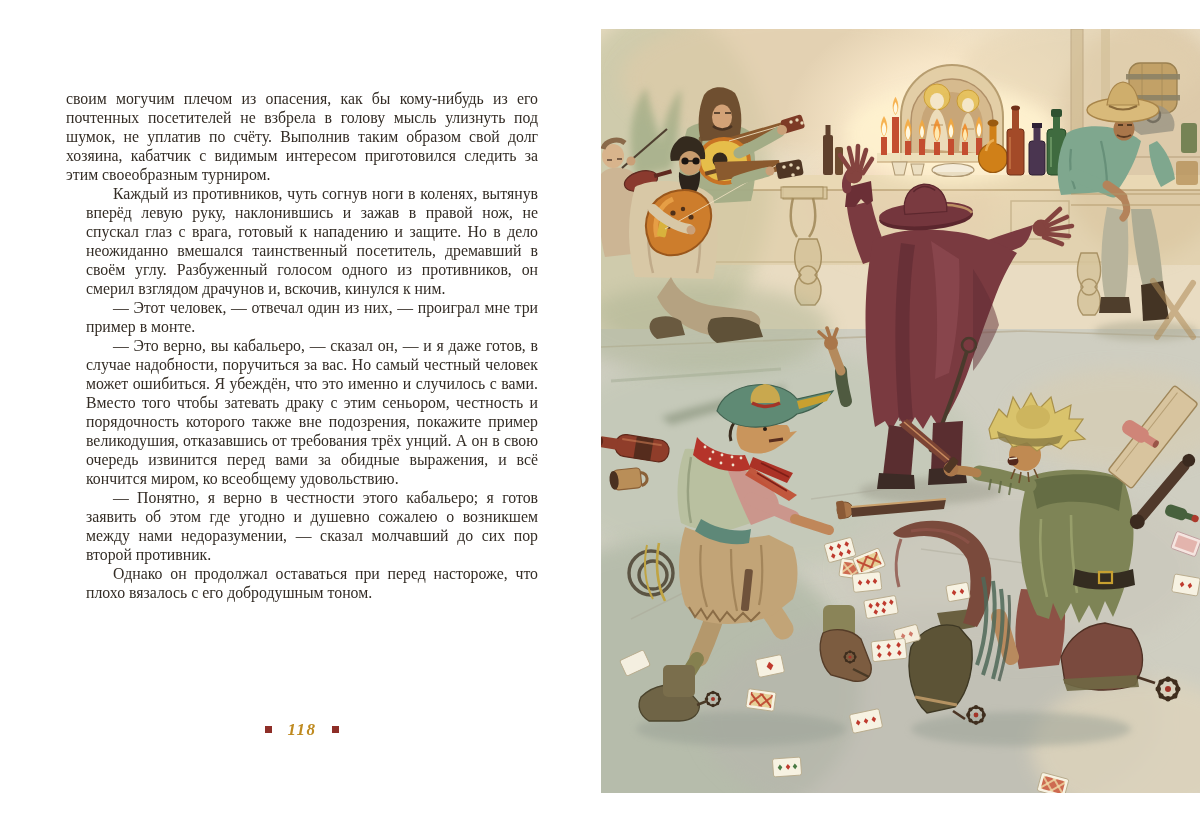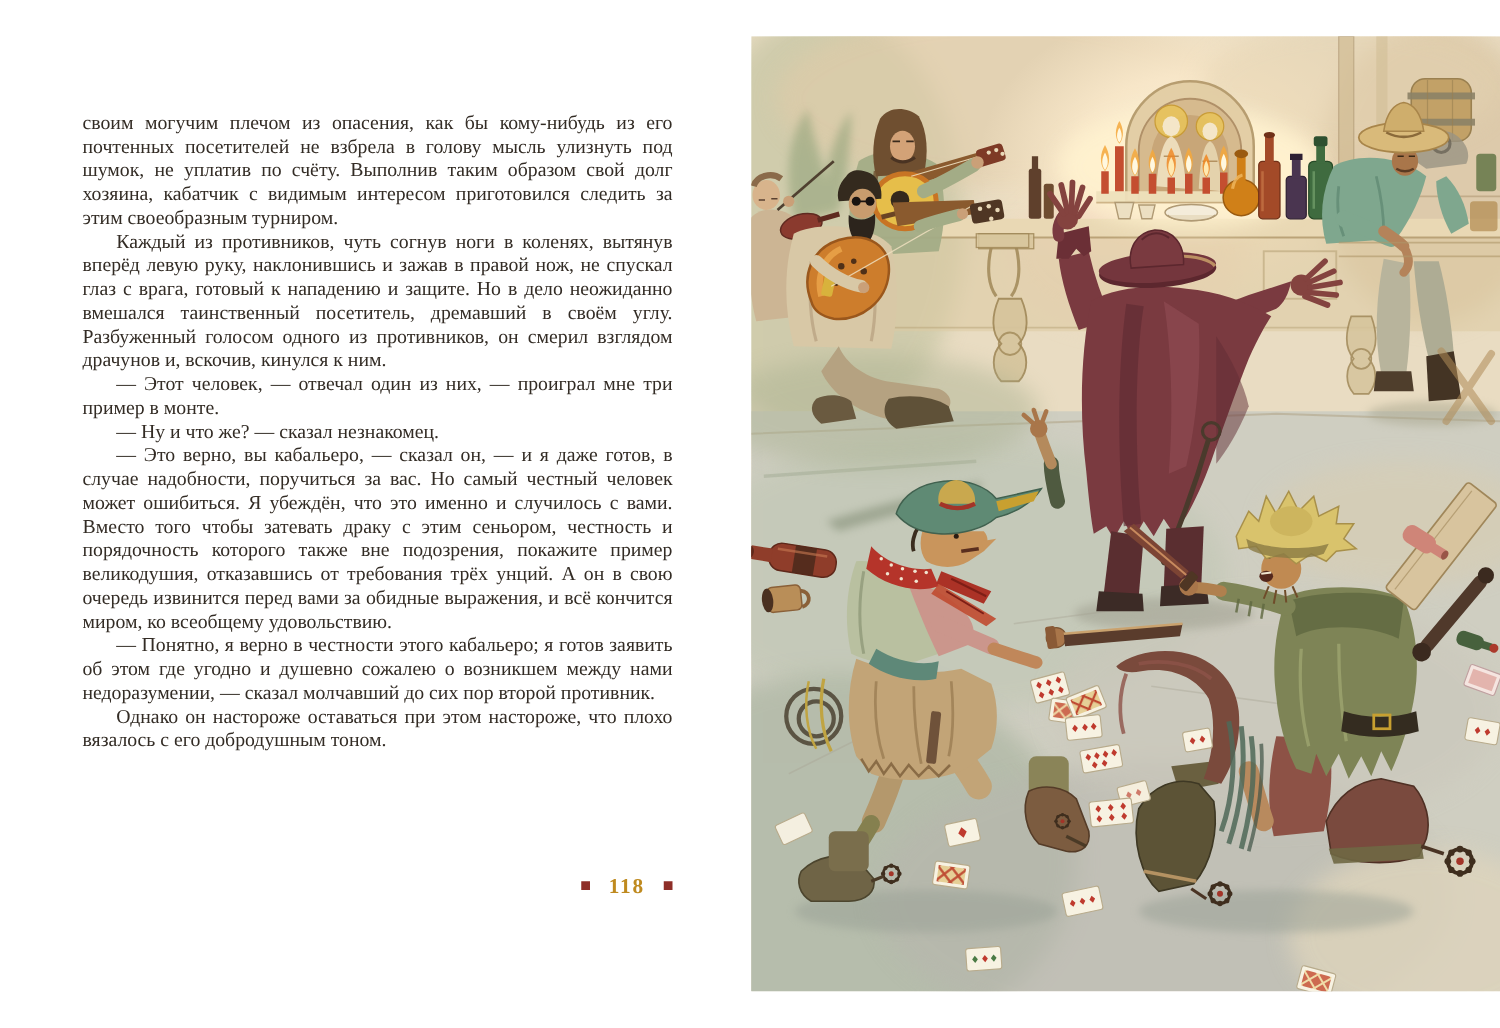--- a/index.html
+++ b/index.html
@@ -1,46 +1,45 @@
 <!DOCTYPE html>
 <html><head>
 <meta charset="utf-8">
 <style>
   html,body{margin:0;padding:0;background:#ffffff;}
   body{width:1200px;height:822px;position:relative;overflow:hidden;
        font-family:"Liberation Serif","DejaVu Serif",serif;}
-  .spread{position:absolute;inset:0;background:#ffffff;}
+  .spread{position:absolute;inset:0;background:#ffffff;border-radius:27px;}
   
   .text-col{position:absolute;left:66px;top:89px;width:472px;
     font-size:15.8px;line-height:19px;color:#332c25;text-align:justify;}
   .text-col p{margin:0;padding:0;}
-  .text-col p.ind{text-indent:27px;}
-  .folio{position:absolute;left:66px;top:699px;width:472px;text-align:right;}
+  .text-col p.ind{text-indent:27px;margin-left:20px;}
+  .folio{position:absolute;left:66px;top:720px;width:472px;text-align:center;font-style:italic;}
   .folio .sq{display:inline-block;width:7px;height:7px;background:#8e2e28;
     vertical-align:2px;}
   .folio .num{display:inline-block;margin:0 15px;color:#bf8a1f;font-weight:bold;
     font-size:17px;letter-spacing:1.5px;}
   
   .illo{position:absolute;left:601px;top:29px;width:599px;height:764px;}
   .illo svg{display:block;}
 </style>
 </head>
 <body>
 
 <div class="spread">
 
   <div>
     <div class="text-col">
       <p>своим могучим плечом из опасения, как бы кому-нибудь из его почтенных посетителей не взбрела в голову мысль улизнуть под шумок, не уплатив по счёту. Выполнив таким образом свой долг хозяина, кабатчик с видимым интересом приготовился следить за этим своеобразным турниром.</p>
       <p class="ind">Каждый из противников, чуть согнув ноги в коленях, вытянув вперёд левую руку, наклонившись и зажав в правой нож, не спускал глаз с врага, готовый к нападению и защите. Но в дело неожиданно вмешался таинственный посетитель, дремавший в своём углу. Разбуженный голосом одного из противников, он смерил взглядом драчунов и, вскочив, кинулся к ним.</p>
       <p class="ind">— Этот человек, — отвечал один из них, — проиграл мне три пример в монте.</p>
-      <p class="ind">— Ну и что же? — сказал незнакомец.</p>
       <p class="ind">— Это верно, вы кабальеро, — сказал он, — и я даже готов, в случае надобности, поручиться за вас. Но самый честный человек может ошибиться. Я убеждён, что это именно и случилось с вами. Вместо того чтобы затевать драку с этим сеньором, честность и порядочность которого также вне подозрения, покажите пример великодушия, отказавшись от требования трёх унций. А он в свою очередь извинится перед вами за обидные выражения, и всё кончится миром, ко всеобщему удовольствию.</p>
       <p class="ind">— Понятно, я верно в честности этого кабальеро; я готов заявить об этом где угодно и душевно сожалею о возникшем между нами недоразумении, — сказал молчавший до сих пор второй противник.</p>
-      <p class="ind">Однако он настороже оставаться при этом настороже, что плохо вязалось с его добродушным тоном.</p>
+      <p class="ind">Однако он продолжал оставаться при перед настороже, что плохо вязалось с его добродушным тоном.</p>
     </div>
     <div class="folio">
       <span class="sq"></span><span class="num">118</span><span class="sq"></span>
     </div>
   </div>
 
   <div class="illo">
   <svg width="599" height="764" viewBox="0 0 599 764" xmlns="http://www.w3.org/2000/svg">
     <defs>
       <filter id="soft" x="-40%" y="-40%" width="180%" height="180%">

